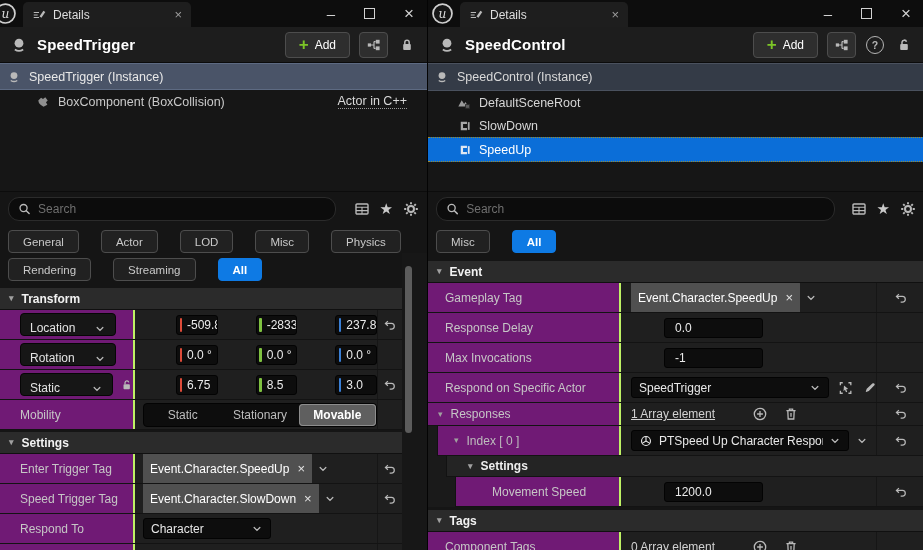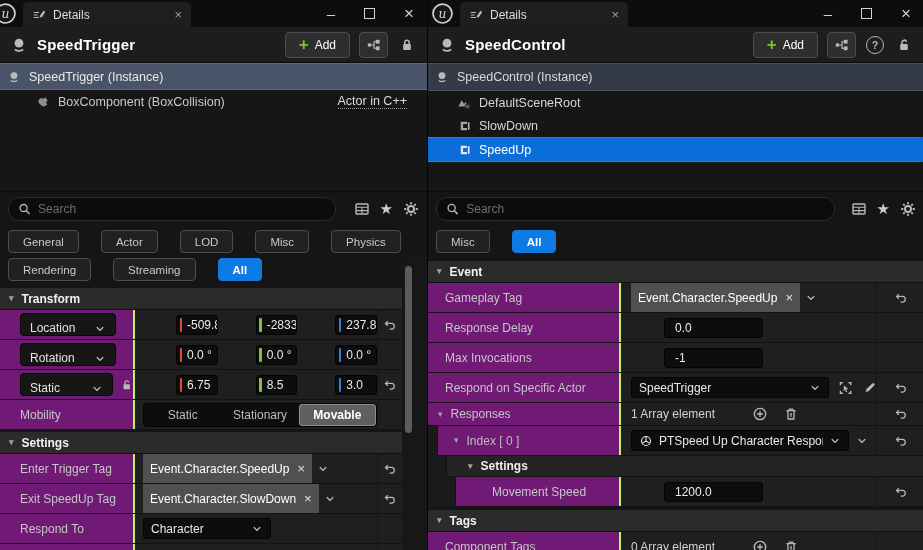--- a/index.html
+++ b/index.html
@@ -410,21 +410,21 @@
         </div>
         <div class="pact">
             <svg class="ic ic14">
               <use href="#i-revert"></use>
             </svg>
           </div>
       </div>
 
       <div class="prow">
         <div class="pname">
-            <span>Exit SpeedUp Tag</span>
+            <span>Speed Trigger Tag</span>
           </div>
         <div class="pval">
           <div class="tagchip">
             <span>Event.Character.SlowDown</span>
             <span class="chip-x">×</span>
           </div>
           <svg class="ic ic12">
               <use href="#i-chev"></use>
             </svg>
         </div>
@@ -628,21 +628,21 @@
               <use href="#i-revert"></use>
             </svg>
           </div>
       </div>
 
       <div class="prow h22">
         <div class="pname" style="padding-left:10px;gap:8px;">
           <span class="caret">▾</span>
           <span>Responses</span>
         </div>
-        <div class="pval" style="padding-left:10px;">
+        <div class="pval" style="padding-left:10px;text-decoration:underline;">
           <span class="arrtext">1 Array element</span>
           <svg class="ic" style="margin-left:32px;">
               <use href="#i-pluscircle"></use>
             </svg>
           <svg class="ic" style="margin-left:10px;">
               <use href="#i-trash"></use>
             </svg>
         </div>
         <div class="pact">
             <svg class="ic ic14">

